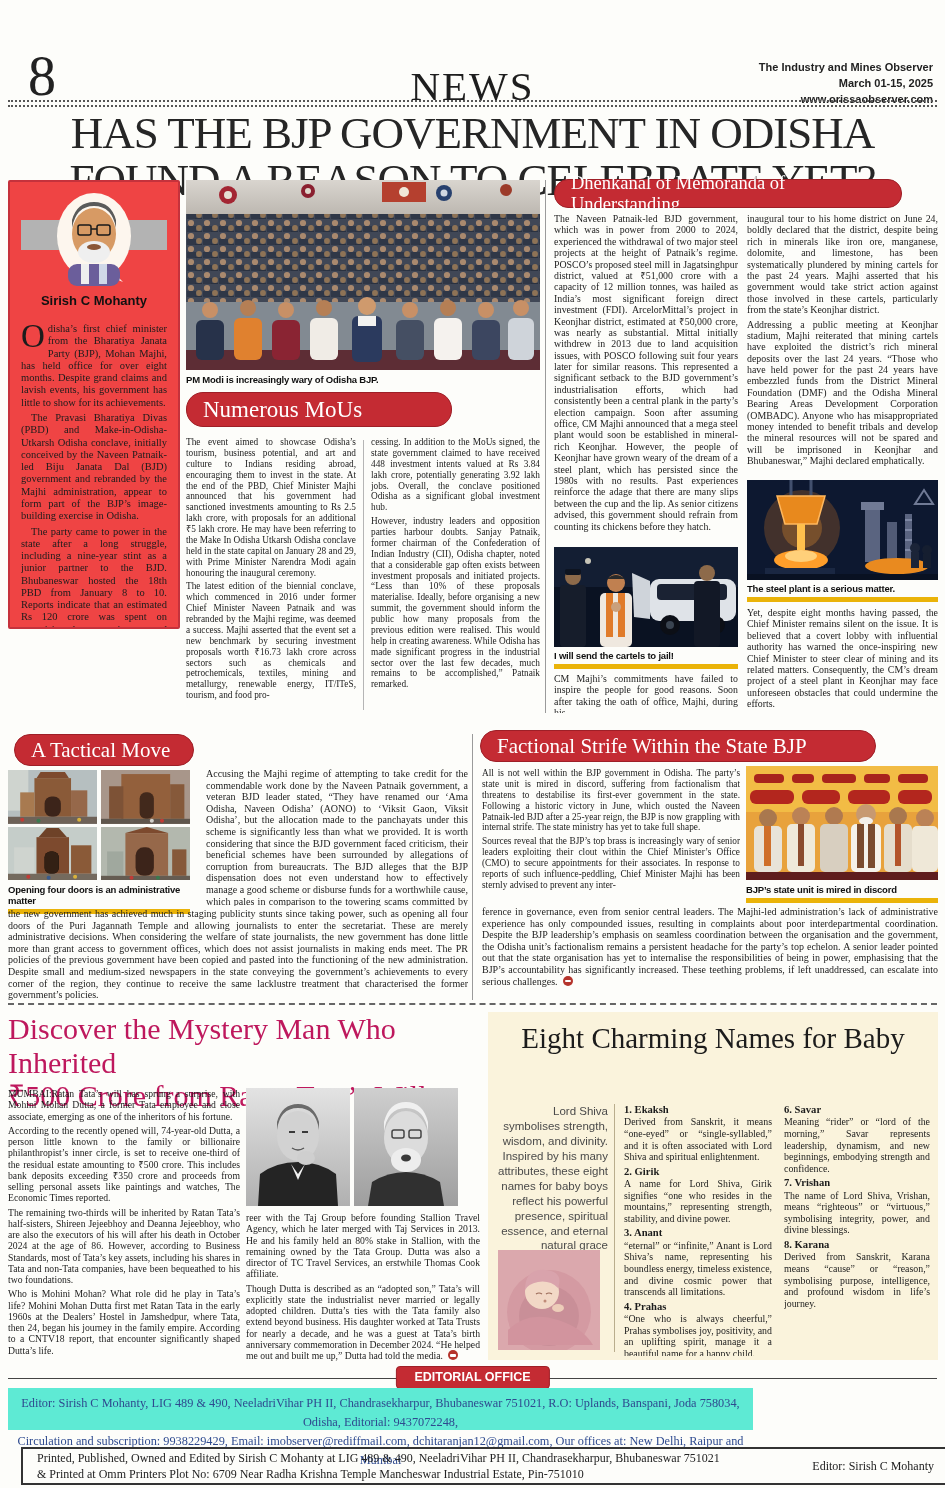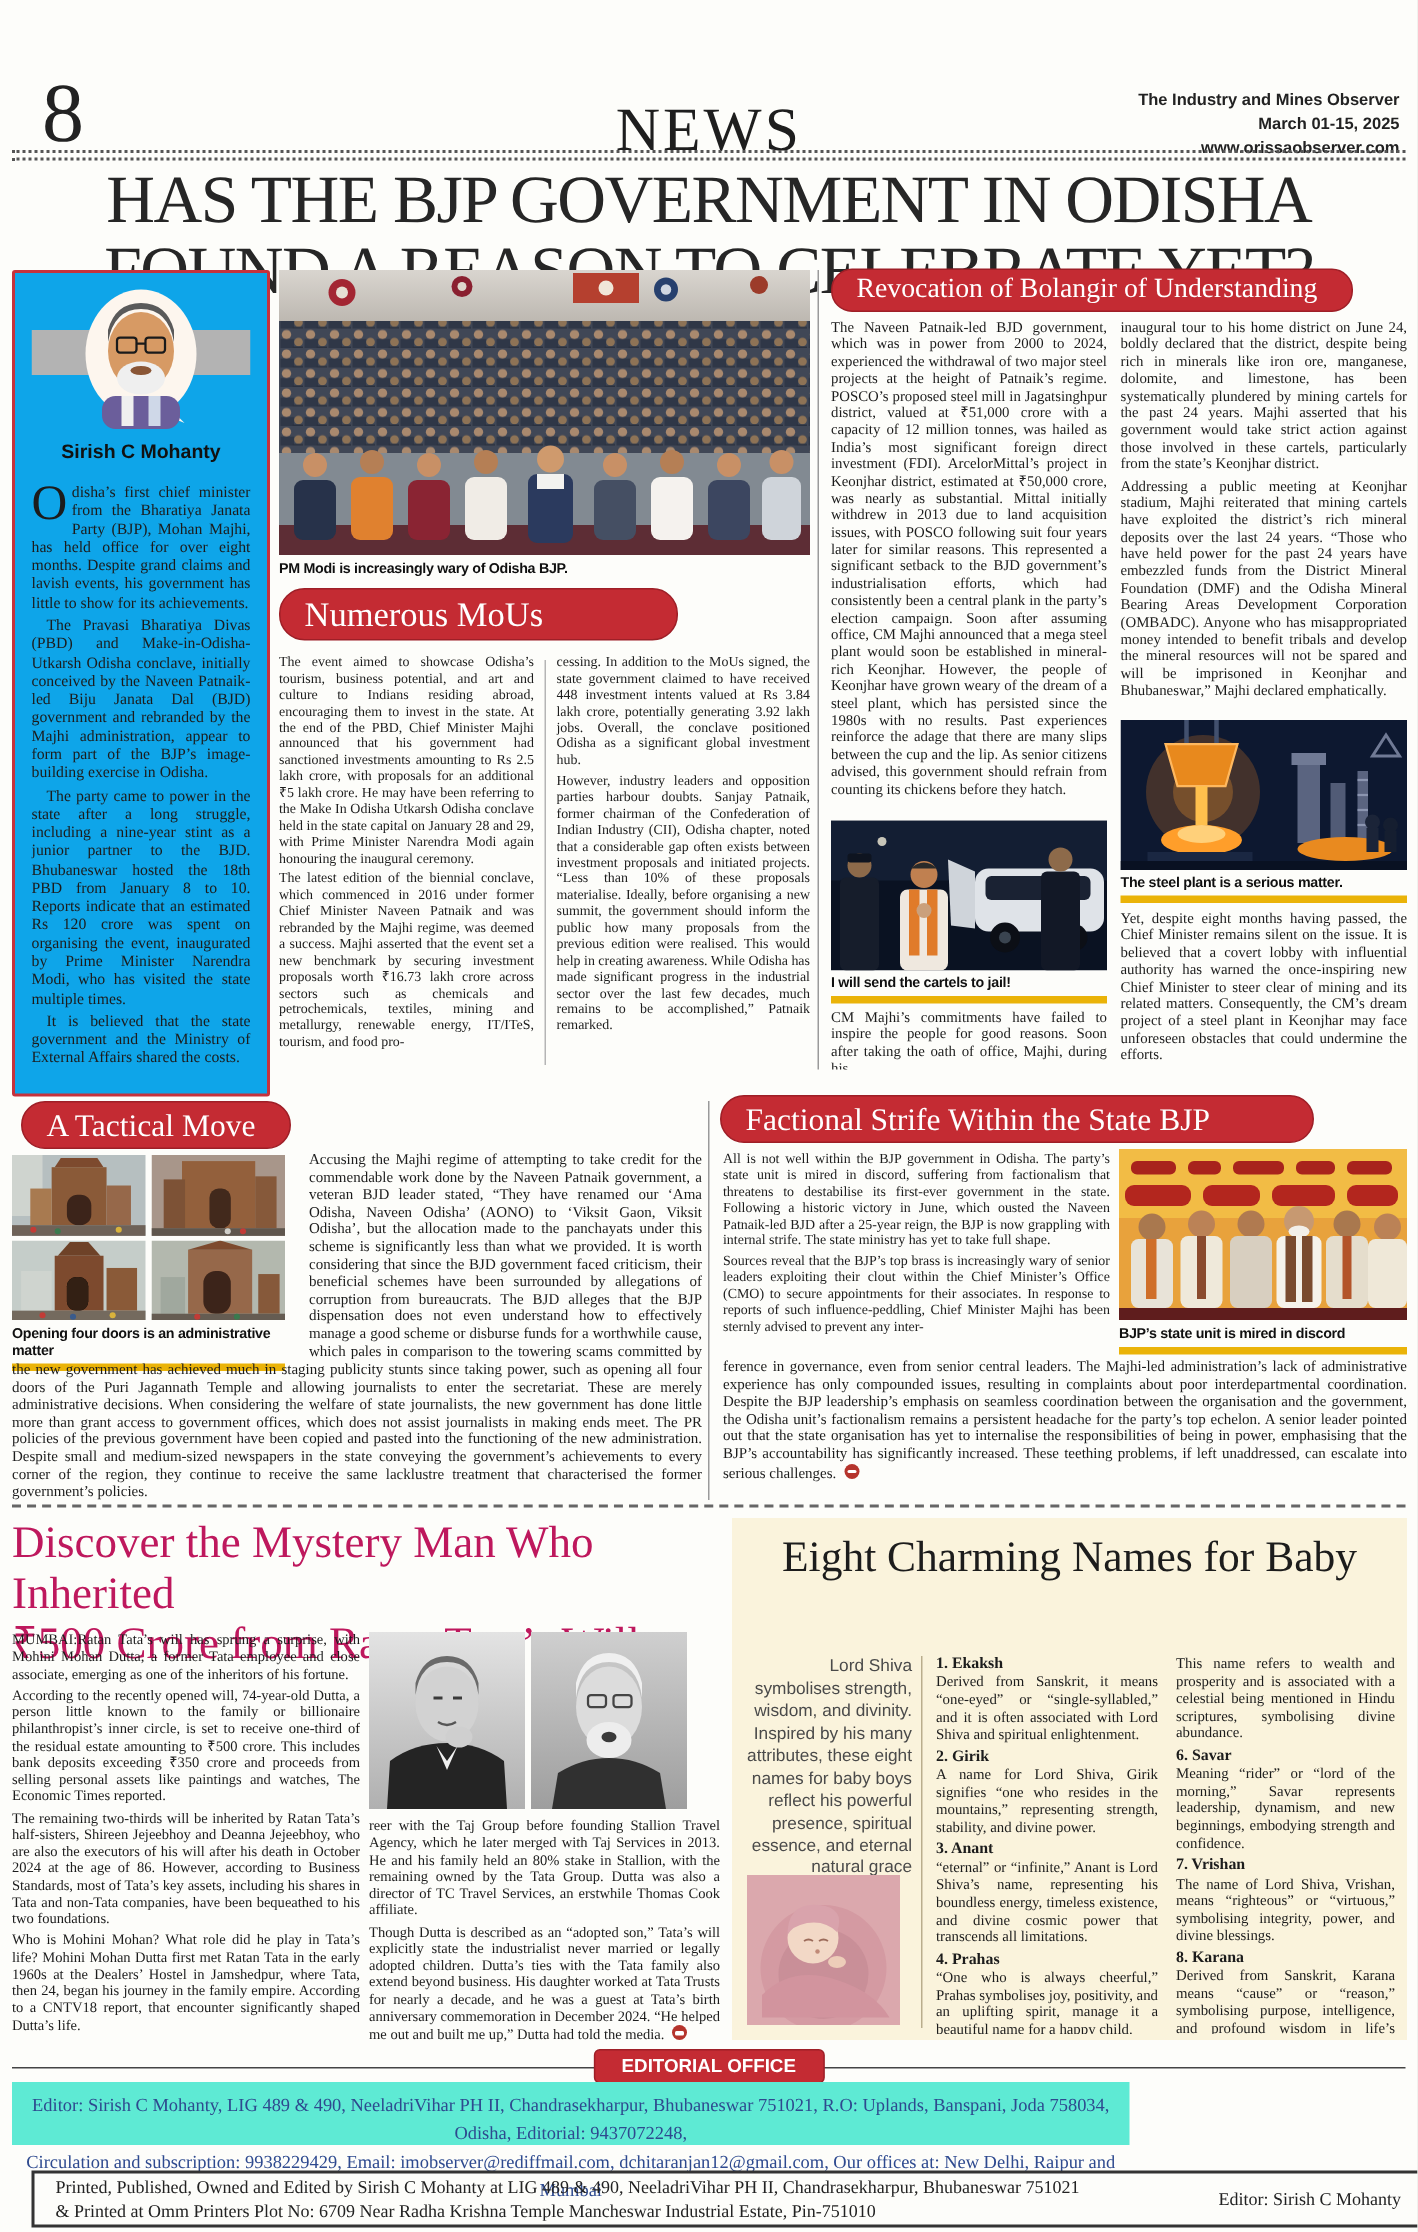--- a/index.html
+++ b/index.html
@@ -42,21 +42,21 @@
     <div>March 01-15, 2025</div>
     <div>www.orissaobserver.com</div>
   </div>
   <div class="abs dottedrule" style="left:8px;right:8px;top:100px;"></div>
 
   <div class="abs serif" style="left:0;right:0;top:110px;text-align:center;font-size:45px;line-height:1.04;letter-spacing:-1px;color:#262626;">
     <div>HAS THE BJP GOVERNMENT IN ODISHA</div>
     <div>FOUND A REASON TO CELEBRATE YET?</div>
   </div>
 
-  <div class="abs" style="left:8px;top:180px;width:172px;height:551px;border:2px solid #c5323c;border-radius:2px;background:#0ea5e9;box-sizing:border-box;padding:8px 11px;overflow:hidden;">
+  <div class="abs" style="left:8px;top:180px;width:172px;height:449px;border:2px solid #c5323c;border-radius:2px;background:#ef4444;box-sizing:border-box;padding:8px 11px;overflow:hidden;">
     <svg width="146" height="98" viewBox="0 0 146 98">
       <rect x="0" y="30" width="146" height="30" fill="#b3b3b3"></rect>
       <polygon points="86,76 102,92 78,82" fill="#fdf6ee"></polygon>
       <ellipse cx="73" cy="46" rx="37" ry="43" fill="#fdf6ee"></ellipse>
       <rect x="47" y="74" width="52" height="22" rx="9" fill="#6b5e9b"></rect>
       <rect x="60" y="74" width="8" height="20" fill="#efefef"></rect>
       <rect x="78" y="74" width="8" height="20" fill="#cfd8e8"></rect>
       <ellipse cx="73" cy="44" rx="22" ry="26" fill="#d79a64"></ellipse>
       <path d="M51 38 Q55 16 73 16 Q91 16 95 38 L95 30 Q90 12 73 12 Q56 12 51 30 Z" fill="#5a5a5a"></path>
       <ellipse cx="73" cy="62" rx="16" ry="11" fill="#efefef"></ellipse>
@@ -134,21 +134,21 @@
     <p>The latest edition of the biennial conclave, which commenced in 2016 under former Chief Minister Naveen Patnaik and was rebranded by the Majhi regime, was deemed a success. Majhi asserted that the event set a new benchmark by securing investment proposals worth ₹16.73 lakh crore across sectors such as chemicals and petrochemicals, textiles, mining and metallurgy, renewable energy, IT/ITeS, tourism, and food pro-</p>
   </div>
   <div class="abs vrule" style="left:363px;top:440px;height:270px;background:#b5b5b5;"></div>
   <div class="abs serif just dense clamp" style="left:371px;top:437px;width:169px;height:276px;">
     <p>cessing. In addition to the MoUs signed, the state government claimed to have received 448 investment intents valued at Rs 3.84 lakh crore, potentially generating 3.92 lakh jobs. Overall, the conclave positioned Odisha as a significant global investment hub.</p>
     <p>However, industry leaders and opposition parties harbour doubts. Sanjay Patnaik, former chairman of the Confederation of Indian Industry (CII), Odisha chapter, noted that a considerable gap often exists between investment proposals and initiated projects. “Less than 10% of these proposals materialise. Ideally, before organising a new summit, the government should inform the public how many proposals from the previous edition were realised. This would help in creating awareness. While Odisha has made significant progress in the industrial sector over the last few decades, much remains to be accomplished,” Patnaik remarked.</p>
   </div>
 
   <div class="abs vrule" style="left:545px;top:180px;height:533px;"></div>
 
-  <div class="abs pill" style="left:554px;top:179px;width:348px;height:29px;font-size:18.5px;border-radius:14px;">Revocation of Bolangir of Understanding</div>
+  <div class="abs pill" style="left:554px;top:179px;width:348px;height:29px;font-size:18.5px;border-radius:14px;">Dhenkanal of Memoranda of Understanding</div>
   <div class="abs" style="left:554px;top:213px;width:184px;height:500px;">
     <div class="serif just bodytext clamp" style="height:330px;">
       <p>The Naveen Patnaik-led BJD government, which was in power from 2000 to 2024, experienced the withdrawal of two major steel projects at the height of Patnaik’s regime. POSCO’s proposed steel mill in Jagatsinghpur district, valued at ₹51,000 crore with a capacity of 12 million tonnes, was hailed as India’s most significant foreign direct investment (FDI). ArcelorMittal’s project in Keonjhar district, estimated at ₹50,000 crore, was nearly as substantial. Mittal initially withdrew in 2013 due to land acquisition issues, with POSCO following suit four years later for similar reasons. This represented a significant setback to the BJD government’s industrialisation efforts, which had consistently been a central plank in the party’s election campaign. Soon after assuming office, CM Majhi announced that a mega steel plant would soon be established in mineral-rich Keonjhar. However, the people of Keonjhar have grown weary of the dream of a steel plant, which has persisted since the 1980s with no results. Past experiences reinforce the adage that there are many slips between the cup and the lip. As senior citizens advised, this government should refrain from counting its chickens before they hatch.</p>
     </div>
     <svg width="184" height="100" viewBox="0 0 184 100" style="margin-top:4px;">
       <rect width="184" height="100" fill="#0a1222"></rect>
       <rect x="0" y="0" width="184" height="40" fill="#131e33"></rect>
       <rect x="96" y="32" width="86" height="42" rx="9" fill="#dfe3e8"></rect>
       <rect x="103" y="37" width="70" height="16" rx="4" fill="#1a2233"></rect>
       <polygon points="96,34 78,26 80,70 96,72" fill="#cfd4da"></polygon>
@@ -402,23 +402,20 @@
           <span>“eternal” or “infinite,” Anant is Lord Shiva’s name, representing his boundless energy, timeless existence, and divine cosmic power that transcends all limitations.</span>
         </div>
       <div class="shiva-item">
           <b>4. Prahas</b>
           <span>“One who is always cheerful,” Prahas symbolises joy, positivity, and an uplifting spirit, manage it a beautiful name for a happy child.</span>
         </div>
 
     </div>
     <div class="abs serif clamp" style="left:296px;top:92px;width:146px;height:252px;font-size:9.9px;line-height:1.17;">
       <div class="shiva-item">
-          <span>This name refers to wealth and prosperity and is associated with a celestial being mentioned in Hindu scriptures, symbolising divine abundance.</span>
-        </div>
-      <div class="shiva-item">
           <b>6. Savar</b>
           <span>Meaning “rider” or “lord of the morning,” Savar represents leadership, dynamism, and new beginnings, embodying strength and confidence.</span>
         </div>
       <div class="shiva-item">
           <b>7. Vrishan</b>
           <span>The name of Lord Shiva, Vrishan, means “righteous” or “virtuous,” symbolising integrity, power, and divine blessings.</span>
         </div>
       <div class="shiva-item">
           <b>8. Karana</b>
           <span>Derived from Sanskrit, Karana means “cause” or “reason,” symbolising purpose, intelligence, and profound wisdom in life’s journey.</span>

